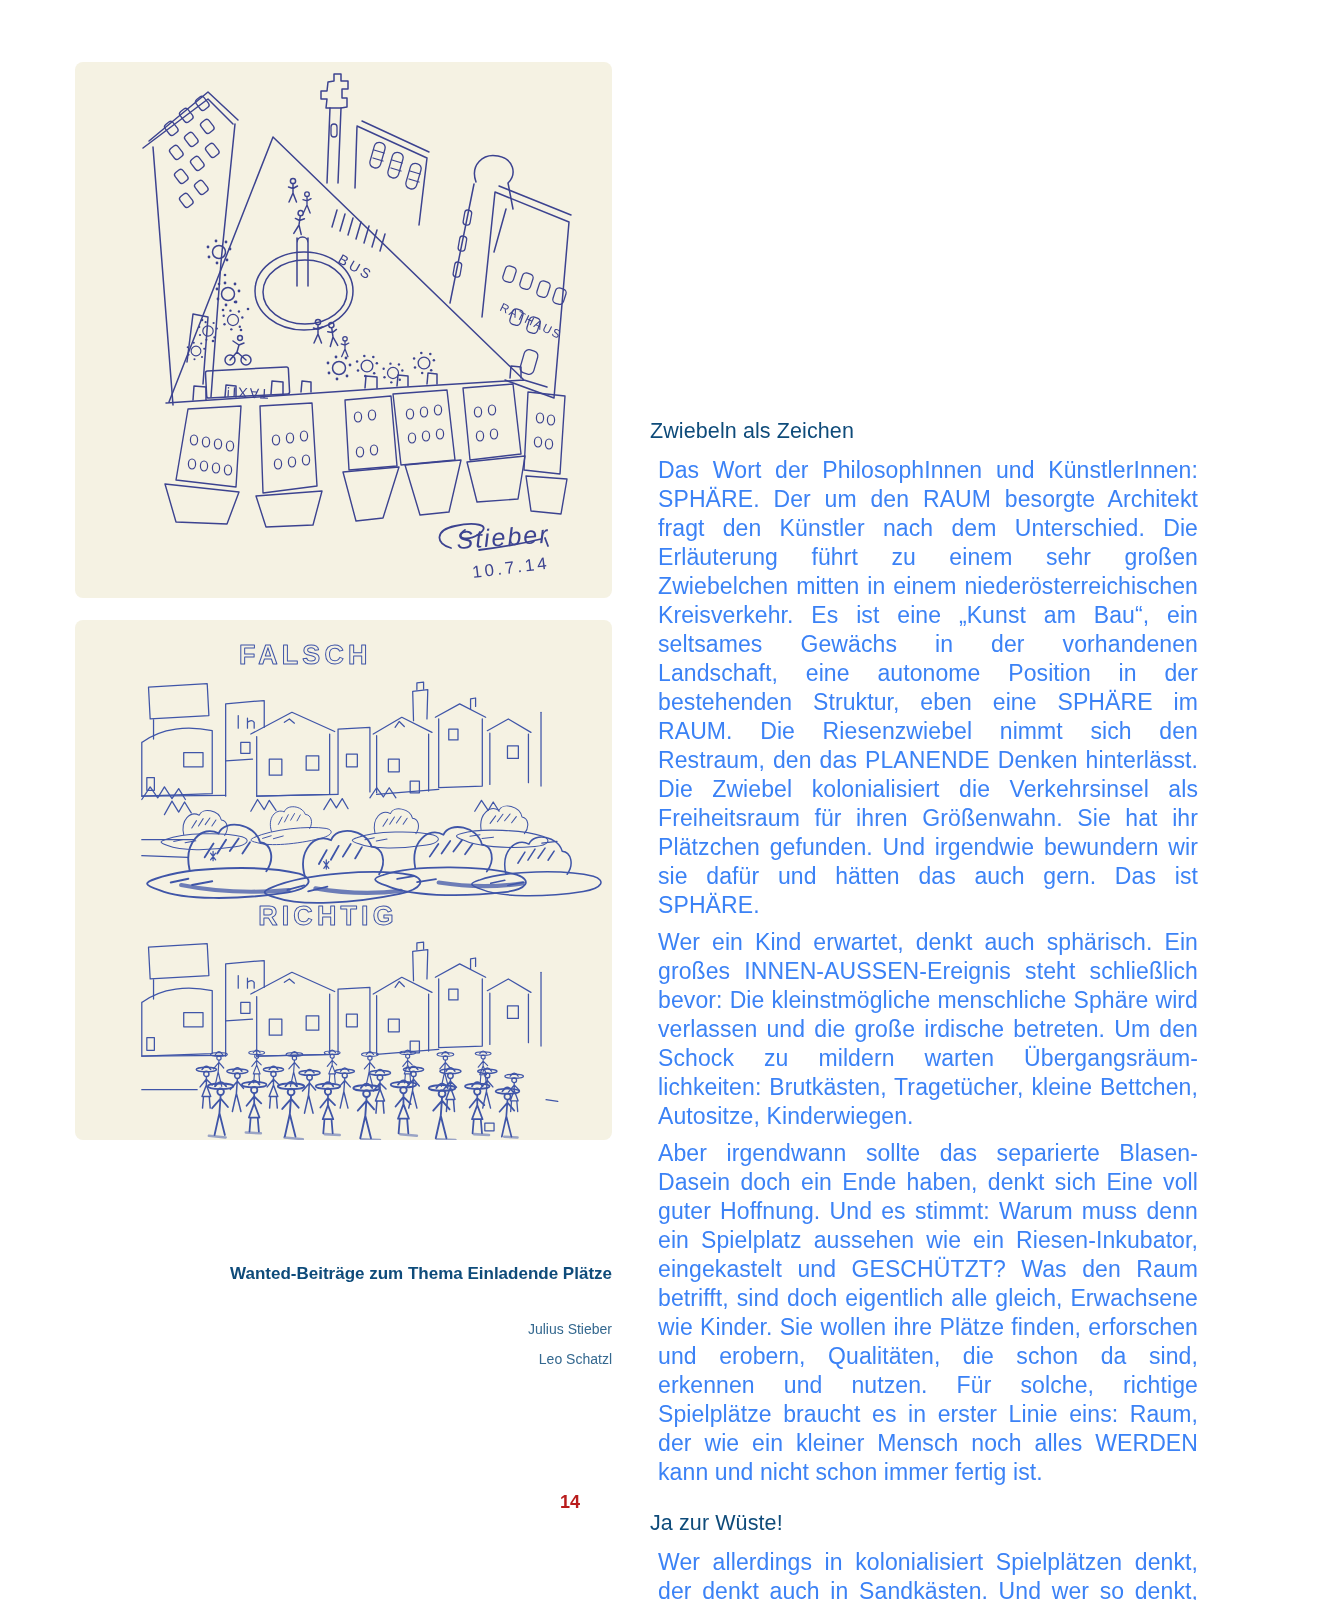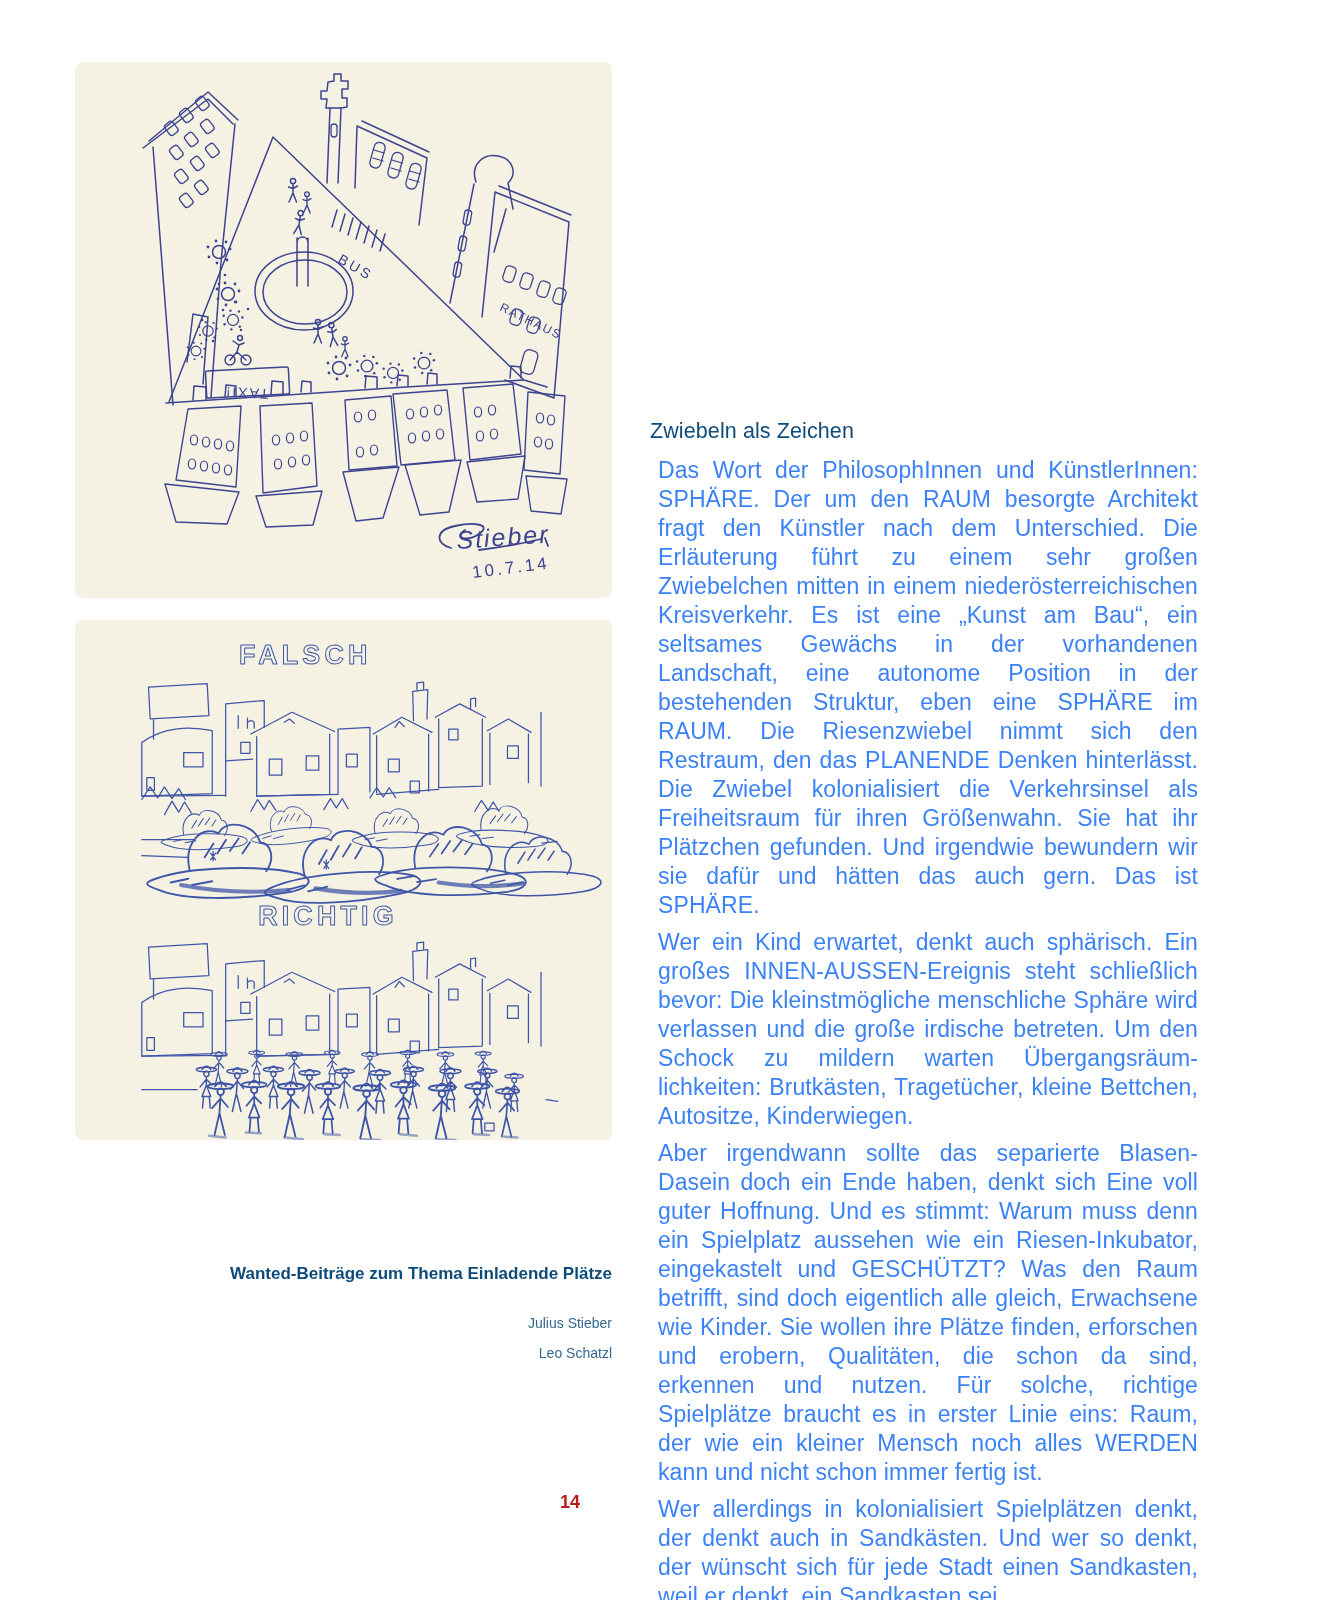--- a/index.html
+++ b/index.html
@@ -6,21 +6,21 @@
   .page{
     position:relative;width:1334px;height:1600px;background:#ffffff;
     font-family:"Liberation Sans",sans-serif;overflow:hidden;
   }
   
   .panel{position:absolute;left:75px;width:537px;background:#f5f2e3;border-radius:8px;}
   .panel1{top:62px;height:536px;}
   .panel2{top:620px;height:520px;}
   .panel svg{display:block;width:100%;height:100%;}
   .caption{position:absolute;left:75px;top:1264px;width:537px;text-align:right;}
-  .caption-title{font-weight:bold;font-size:17px;color:#0e4b7a;margin-bottom:24px;}
+  .caption-title{font-weight:bold;font-size:17px;color:#0e4b7a;margin-bottom:30px;}
   .caption-author{font-size:14px;line-height:30px;color:#34688f;}
   
   .text-col{position:absolute;left:650px;top:419px;width:556px;}
   .text-col h2{margin:24px 0 12px 0;font-size:21.5px;font-weight:normal;color:#0e4b7a;letter-spacing:.1px;}
   .text-col section:first-child h2{margin-top:0;}
   .text-col p{margin:8px;font-size:23px;line-height:29px;color:#3b82f6;text-align:justify;letter-spacing:.1px;}
   .page-number{position:absolute;top:1492px;left:560px;width:70px;text-align:left;
     font-size:18px;font-weight:bold;color:#b91c1c;}
   
   .ink1{fill:none;stroke:#3c4390;stroke-width:1.5;stroke-linecap:round;stroke-linejoin:round;}
@@ -361,19 +361,20 @@
   <div class="text-col">
     <section>
       <h2>Zwiebeln als Zeichen</h2>
       <p>Das Wort der PhilosophInnen und KünstlerInnen: SPHÄRE. Der um den RAUM besorgte Architekt fragt den Künstler nach dem Unterschied. Die Erläuterung führt zu einem sehr großen Zwiebelchen mitten in einem niederösterreichischen Kreis­verkehr. Es ist eine „Kunst am Bau“, ein seltsames Gewächs in der vorhandenen Landschaft, eine autonome Position in der bestehenden Struktur, eben eine SPHÄRE im RAUM. Die Riesenzwiebel nimmt sich den Restraum, den das PLANENDE Denken hinterlässt. Die Zwiebel kolonialisiert die Verkehrsinsel als Freiheitsraum für ihren Größenwahn. Sie hat ihr Plätzchen gefunden. Und irgendwie bewundern wir sie dafür und hätten das auch gern. Das ist SPHÄRE.</p>
     </section>
     <section>
       <p>Wer ein Kind erwartet, denkt auch sphärisch. Ein großes INNEN-AUSSEN-Ereignis steht schließlich bevor: Die kleinstmögliche menschliche Sphäre wird verlassen und die große irdische betreten. Um den Schock zu mildern warten Übergangsräum­lichkeiten: Brutkästen, Tragetücher, kleine Bettchen, Autositze, Kinderwiegen.</p>
       <p>Aber irgendwann sollte das separierte Blasen-Dasein doch ein Ende haben, denkt sich Eine voll guter Hoffnung. Und es stimmt: Warum muss denn ein Spielplatz aussehen wie ein Riesen-Inkubator, eingekastelt und GESCHÜTZT? Was den Raum betrifft, sind doch eigentlich alle gleich, Erwachsene wie Kinder. Sie wollen ihre Plätze finden, erforschen und er­obern, Qualitäten, die schon da sind, erkennen und nutzen. Für solche, richtige Spielplätze braucht es in erster Linie eins: Raum, der wie ein kleiner Mensch noch alles WERDEN kann und nicht schon immer fertig ist.</p>
     </section>
     <section>
+      <h2>Ja zur Wüste!</h2>
       <p>Wer allerdings in kolonialisiert Spielplätzen denkt, der denkt auch in Sandkästen. Und wer so denkt, der wünscht sich für jede Stadt einen Sandkasten, weil er denkt, ein Sandkasten sei</p>
     </section>
   </div>
 
   <div class="page-number">14</div>
 
 </div>
 
 </body></html>

